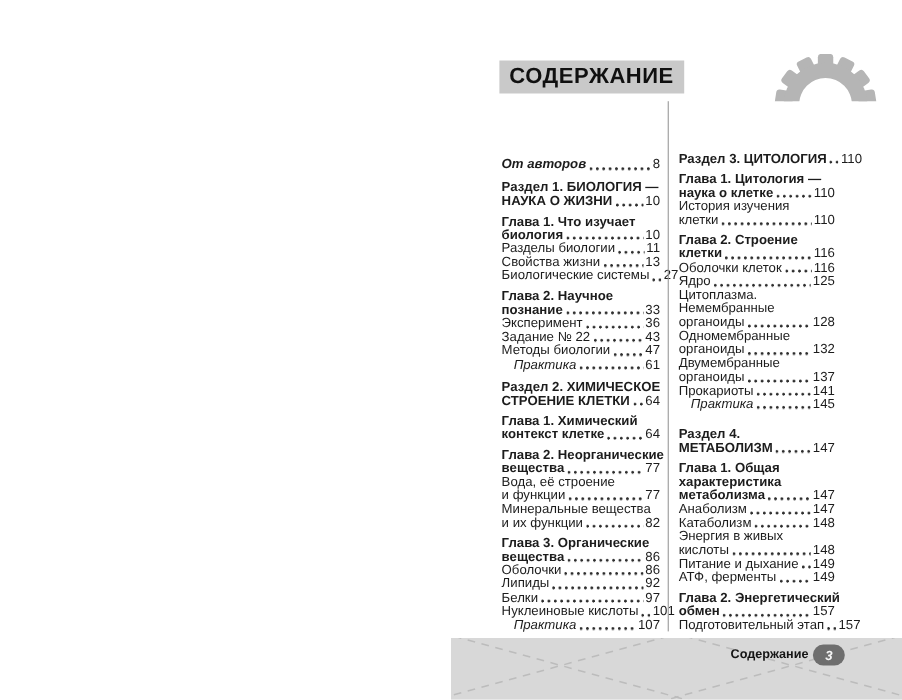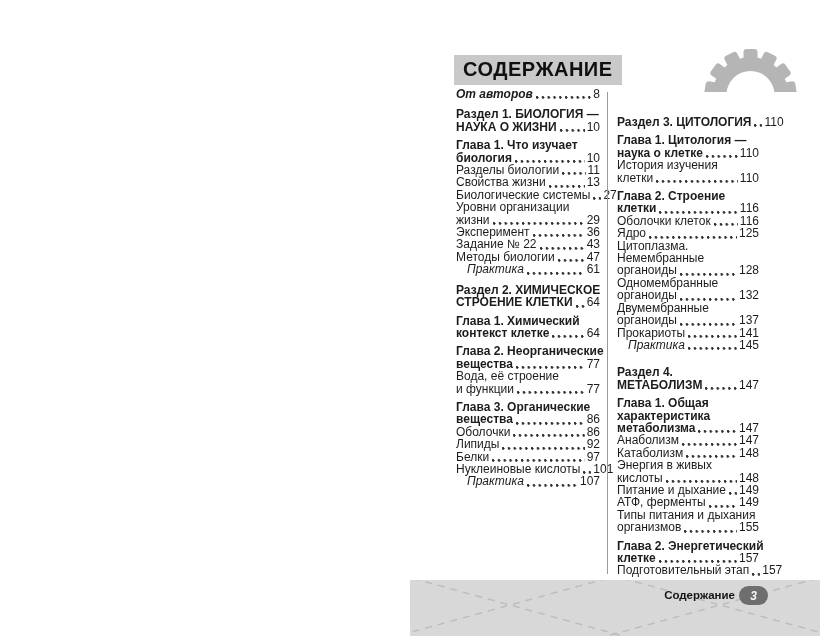--- a/index.html
+++ b/index.html
@@ -15,21 +15,21 @@
     background:#c9c9c9;color:#101010;
     font-size:20px;font-weight:bold;letter-spacing:.5px;
     padding:3px 9px 4px 9px;
     white-space:nowrap;
   }
   
   .gear-wrap{position:absolute;left:702px;top:49px;width:97px;height:43px;}
   
   .columns{
     position:absolute;left:456px;top:88px;
-    display:flex;align-items:flex-start;
+    display:flex;align-items:flex-end;
     font-size:12px;line-height:12.4px;
   }
   .col{display:block;}
   .col-left{width:144px;}
   .col-right{width:142px;margin-top:28px;}
   .divider{width:1px;height:482px;background:#9a9a9a;margin:4px 9px 0 7px;flex:0 0 auto;}
   .toc-item{margin-top:0;}
   .toc-item.section{margin-top:8px;}
   .toc-item.chapter{margin-top:6px;}
   .toc-item.authors{margin-top:1px;}
@@ -127,28 +127,28 @@
           <span class="pg">13</span>
         </div>
       </div>
       <div class="toc-item plain">
         <div class="toc-line">
           <span class="t">Биологические системы</span>
           <span class="dots"></span>
           <span class="pg">27</span>
         </div>
       </div>
-      <div class="toc-item plain">
-        <div class="toc-line">
-          <span class="t">Уровни организации</span>
-        </div>
-        <div class="toc-line">
-          <span class="t">жизни</span>
-          <span class="dots"></span>
-          <span class="pg">29</span>
+      <div class="toc-item chapter">
+        <div class="toc-line">
+          <span class="t">Глава 2. Научное</span>
+        </div>
+        <div class="toc-line">
+          <span class="t">познание</span>
+          <span class="dots"></span>
+          <span class="pg">33</span>
         </div>
       </div>
       <div class="toc-item plain">
         <div class="toc-line">
           <span class="t">Эксперимент</span>
           <span class="dots"></span>
           <span class="pg">36</span>
         </div>
       </div>
       <div class="toc-item plain">
@@ -203,20 +203,30 @@
         </div>
       </div>
       <div class="toc-item plain">
         <div class="toc-line">
           <span class="t">Вода, её строение</span>
         </div>
         <div class="toc-line">
           <span class="t">и функции</span>
           <span class="dots"></span>
           <span class="pg">77</span>
+        </div>
+      </div>
+      <div class="toc-item plain">
+        <div class="toc-line">
+          <span class="t">Минеральные вещества</span>
+        </div>
+        <div class="toc-line">
+          <span class="t">и их функции</span>
+          <span class="dots"></span>
+          <span class="pg">82</span>
         </div>
       </div>
       <div class="toc-item chapter">
         <div class="toc-line">
           <span class="t">Глава 3. Органические</span>
         </div>
         <div class="toc-line">
           <span class="t">вещества</span>
           <span class="dots"></span>
           <span class="pg">86</span>
@@ -412,36 +422,26 @@
           <span class="pg">149</span>
         </div>
       </div>
       <div class="toc-item plain">
         <div class="toc-line">
           <span class="t">АТФ, ферменты</span>
           <span class="dots"></span>
           <span class="pg">149</span>
         </div>
       </div>
-      <div class="toc-item plain">
-        <div class="toc-line">
-          <span class="t">Типы питания и дыхания</span>
-        </div>
-        <div class="toc-line">
-          <span class="t">организмов</span>
-          <span class="dots"></span>
-          <span class="pg">155</span>
-        </div>
-      </div>
       <div class="toc-item chapter">
         <div class="toc-line">
           <span class="t">Глава 2. Энергетический</span>
         </div>
         <div class="toc-line">
-          <span class="t">клетке</span>
+          <span class="t">обмен</span>
           <span class="dots"></span>
           <span class="pg">157</span>
         </div>
       </div>
       <div class="toc-item plain">
         <div class="toc-line">
           <span class="t">Подготовительный этап</span>
           <span class="dots"></span>
           <span class="pg">157</span>
         </div>

